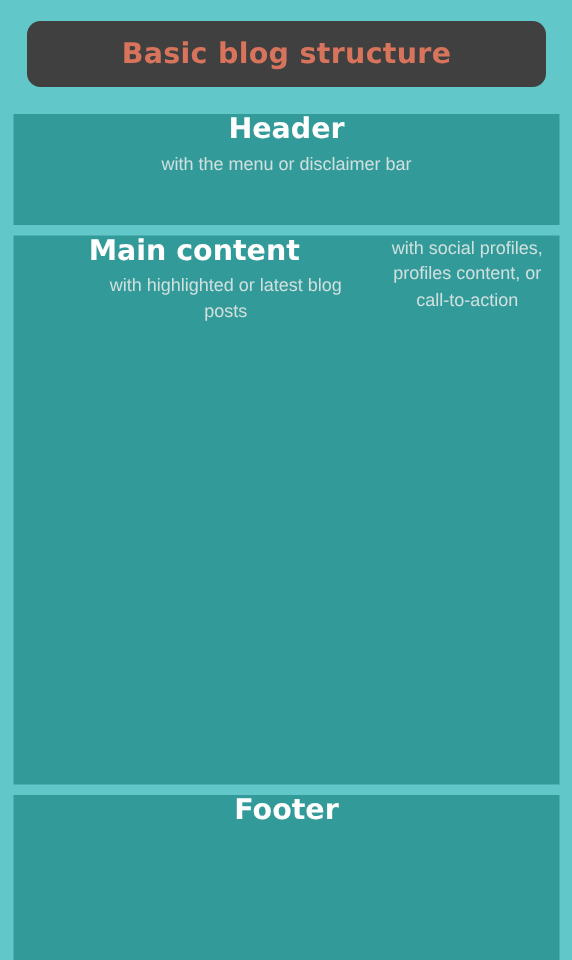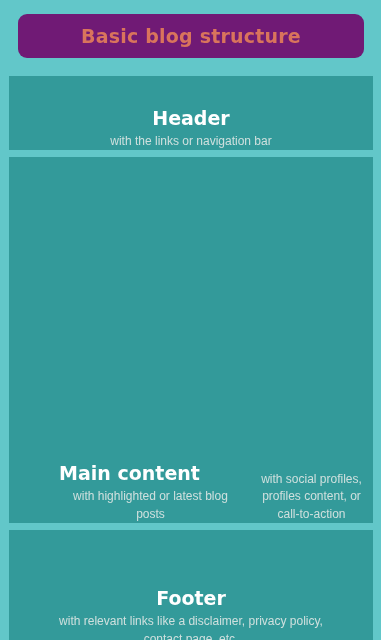--- a/index.html
+++ b/index.html
@@ -24,21 +24,21 @@
     box-sizing: border-box;
   }
 
   
   .title-card {
     position: absolute;
     left: 18px;
     top: 14px;
     width: 346px;
     height: 44px;
-    background: #701a75;
+    background: #404040;
     border-radius: 9px;
     display: flex;
     align-items: center;
     justify-content: center;
     box-sizing: border-box;
   }
   .title-text {
     color: #d9745c;
     font-size: 19px;
     font-weight: bold;
@@ -48,21 +48,21 @@
   }
 
   
   .block {
     position: absolute;
     background: #339a9a;
     box-sizing: border-box;
     display: flex;
     flex-direction: column;
     align-items: center;
-    justify-content: flex-end;
+    justify-content: flex-start;
     text-align: center;
     padding: 0 8px;
   }
 
   .block-title {
     color: #ffffff;
     font-weight: bold;
     font-size: 19px;
     line-height: 1.15;
     font-family: "DejaVu Sans", sans-serif;
@@ -115,30 +115,29 @@
 <body>
 
 <div class="page">
 
   <div class="title-card">
     <span class="title-text">Basic blog structure</span>
   </div>
 
   <div class="block" id="header-block">
     <div class="block-title">Header</div>
-    <div class="block-sub">with the links or navigation bar</div>
+    <div class="block-sub">with the menu or disclaimer bar</div>
   </div>
 
   <div class="block" id="main-block">
     <div class="block-title">Main content</div>
     <div class="block-sub">with highlighted or latest blog posts</div>
   </div>
 
   <div class="block" id="sidebar-block">
     <div class="block-sub">with social profiles, profiles content, or call-to-action</div>
   </div>
 
   <div class="block" id="footer-block">
     <div class="block-title">Footer</div>
-    <div class="block-sub">with relevant links like a disclaimer, privacy policy, contact page, etc.</div>
   </div>
 
 </div>
 
 </body></html>

